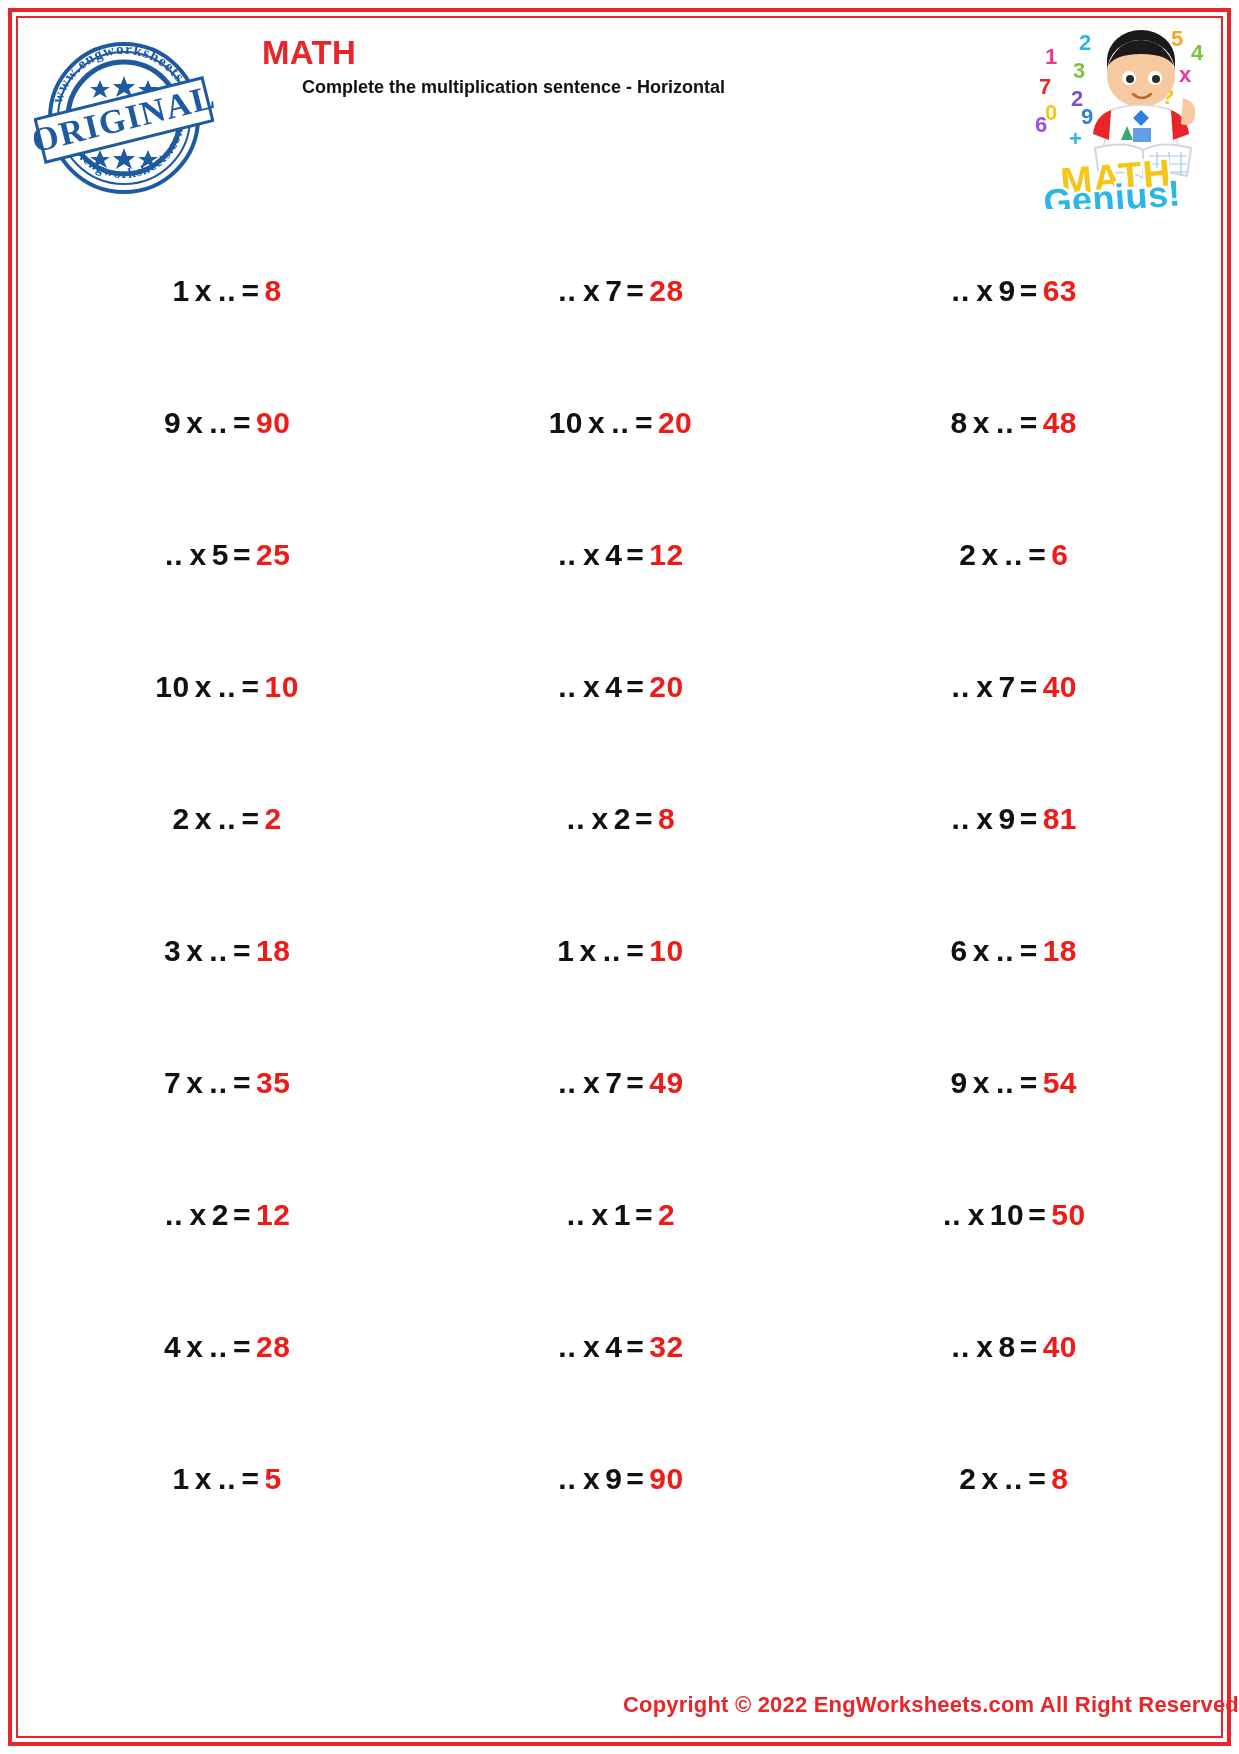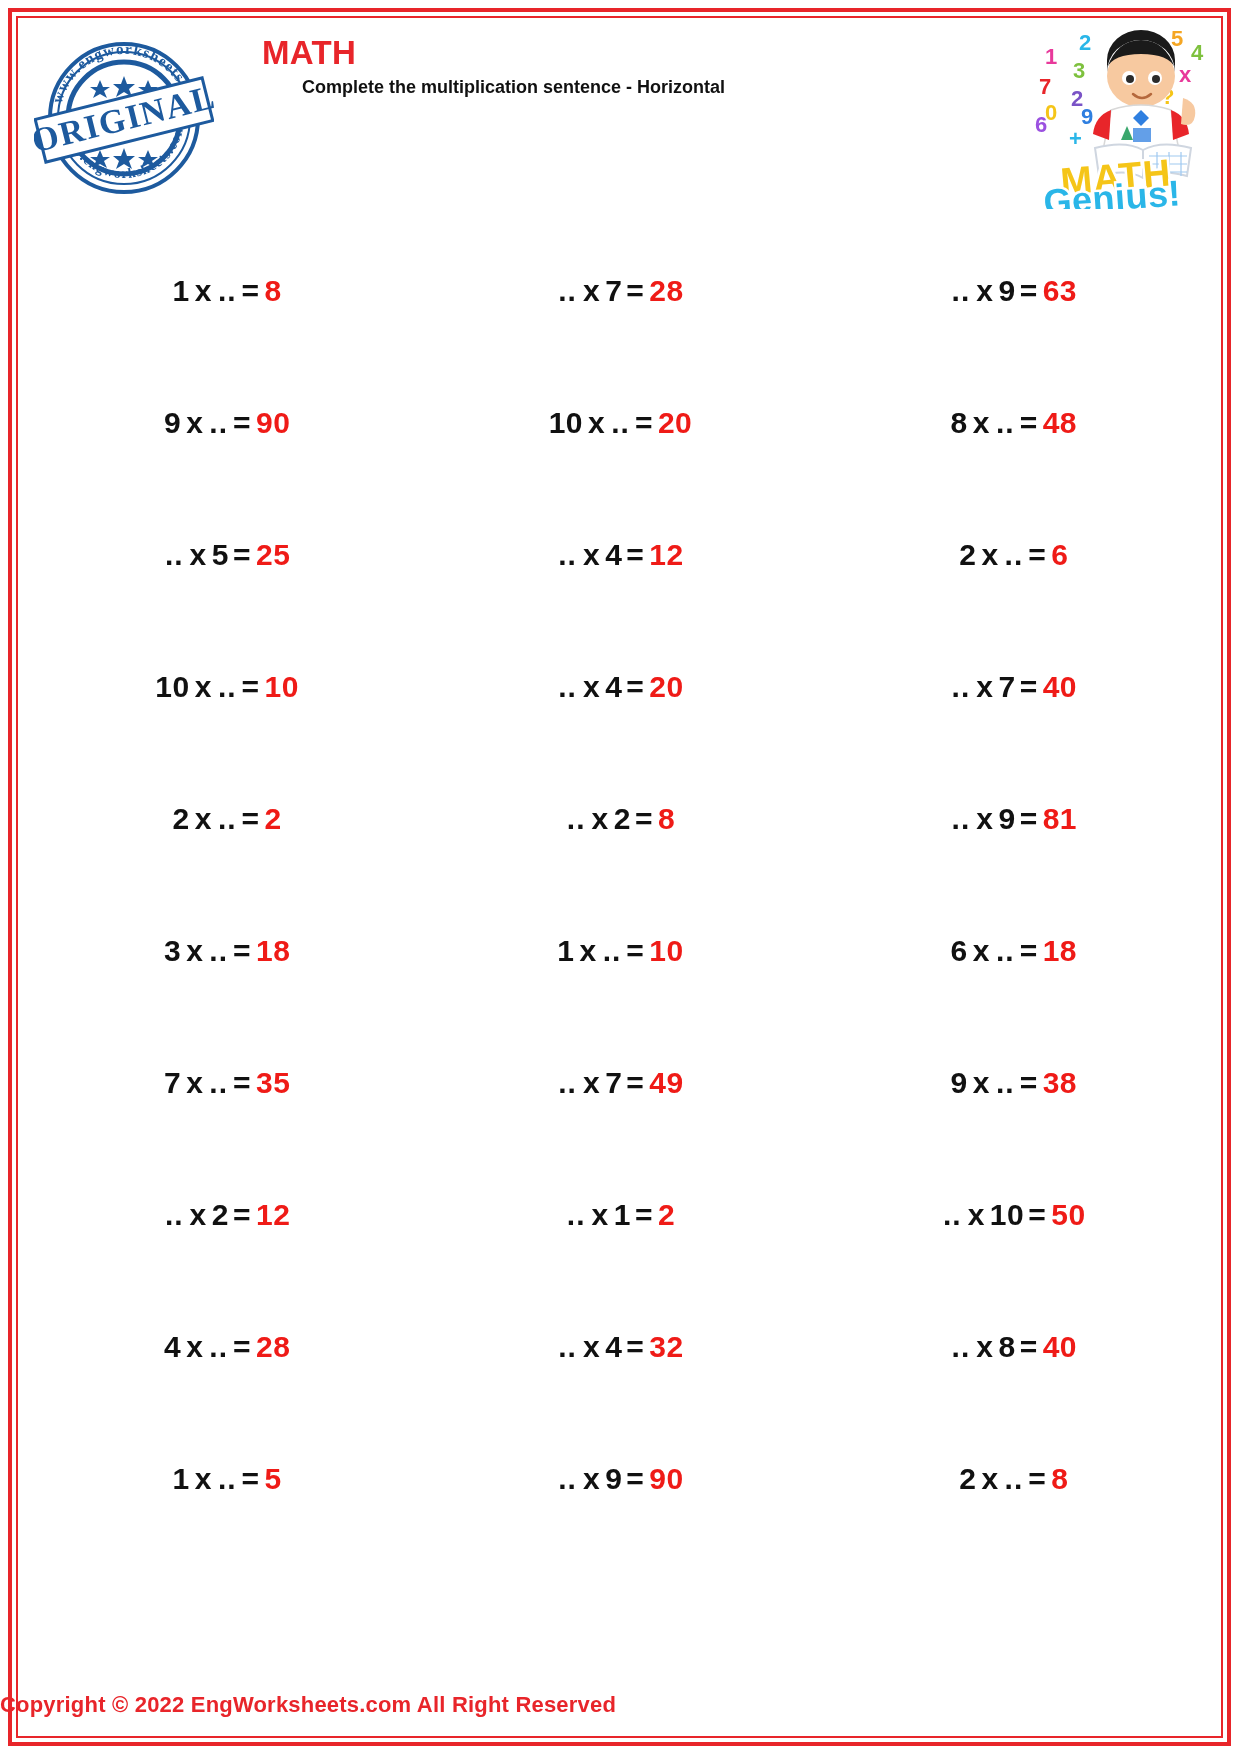--- a/index.html
+++ b/index.html
@@ -117,21 +117,21 @@
   .eq .answer {
     color: #ef1b17;
     padding-left: 2px;
   }
 
   
   .footer {
     position: absolute;
     left: 0; bottom: 36px;
     width: 1239px;
-    text-align: left;
+    text-align: right;
     color: #e8252a;
     font-size: 22px;
     font-weight: bold;
     letter-spacing: 0.2px;
   }
 </style>
 </head>
 <body>
 
 <div class="page">
@@ -412,21 +412,21 @@
           <span class="eqsign">=</span>
           <span class="answer">49</span>
         </div>
       </div>
       <div class="cell">
         <div class="eq">
           <span class="operand">9</span>
           <span class="op">x</span>
           <span class="blank">..</span>
           <span class="eqsign">=</span>
-          <span class="answer">38</span>
+          <span class="answer">54</span>
         </div>
       </div>
       <div class="cell">
         <div class="eq">
           <span class="blank">..</span>
           <span class="op">x</span>
           <span class="operand">2</span>
           <span class="eqsign">=</span>
           <span class="answer">12</span>
         </div>

